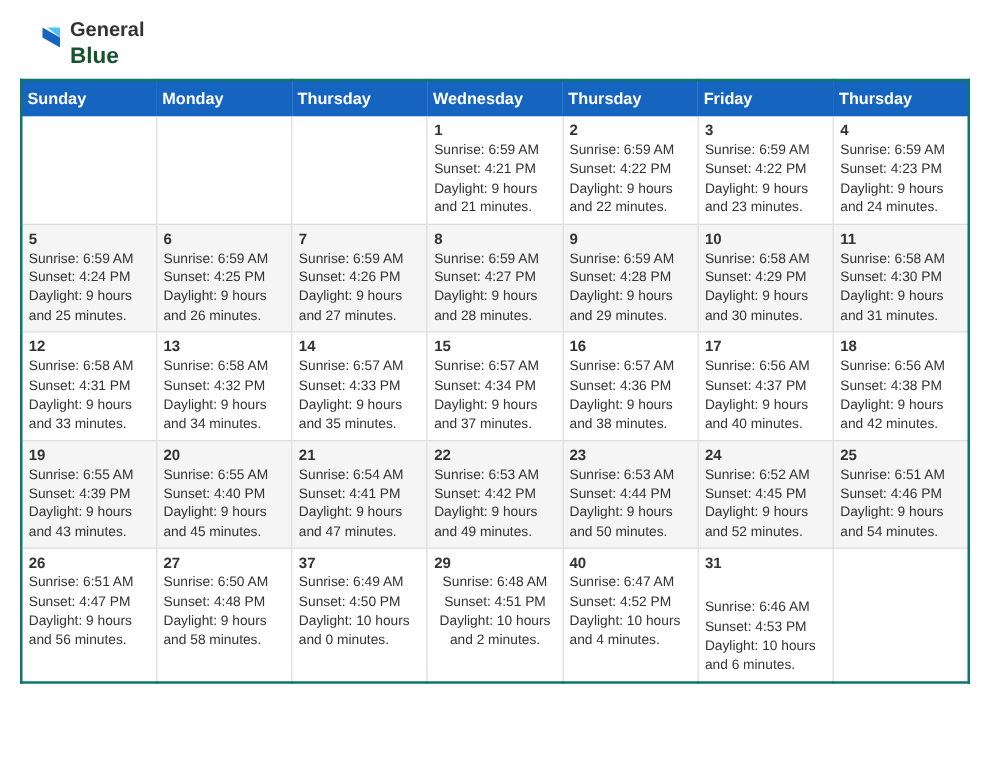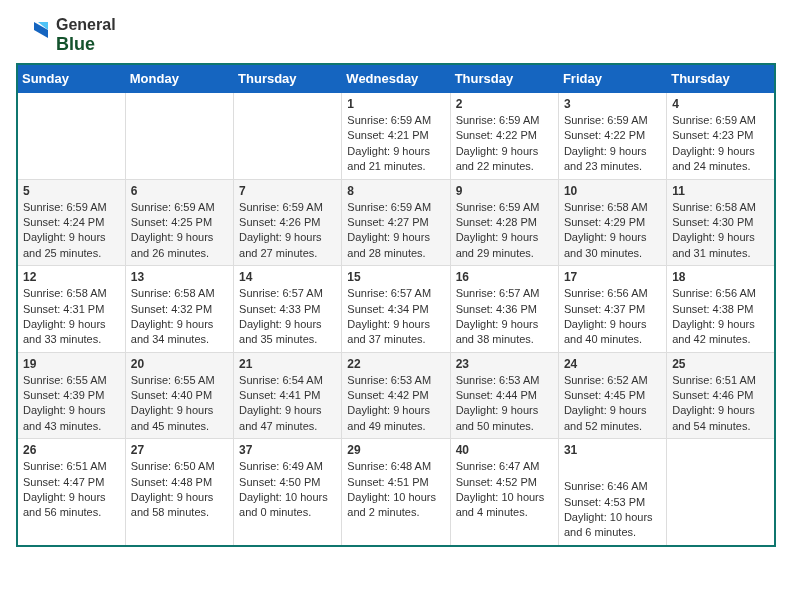--- a/index.html
+++ b/index.html
@@ -286,21 +286,21 @@
 Daylight: 9 hours and 58 minutes.</div>
         </td>
         <td>
           <span class="day-number">37</span>
           <div class="day-info" style="white-space: pre-line;">Sunrise: 6:49 AM
 Sunset: 4:50 PM
 Daylight: 10 hours and 0 minutes.</div>
         </td>
         <td>
           <span class="day-number">29</span>
-          <div class="day-info" style="white-space: pre-line;">Sunrise: 6:48 AM
+          <div class="day-info" style="white-space: pre-line; text-align: center;">Sunrise: 6:48 AM
 Sunset: 4:51 PM
 Daylight: 10 hours and 2 minutes.</div>
         </td>
         <td>
           <span class="day-number">40</span>
           <div class="day-info" style="white-space: pre-line;">Sunrise: 6:47 AM
 Sunset: 4:52 PM
 Daylight: 10 hours and 4 minutes.</div>
         </td>
         <td>

